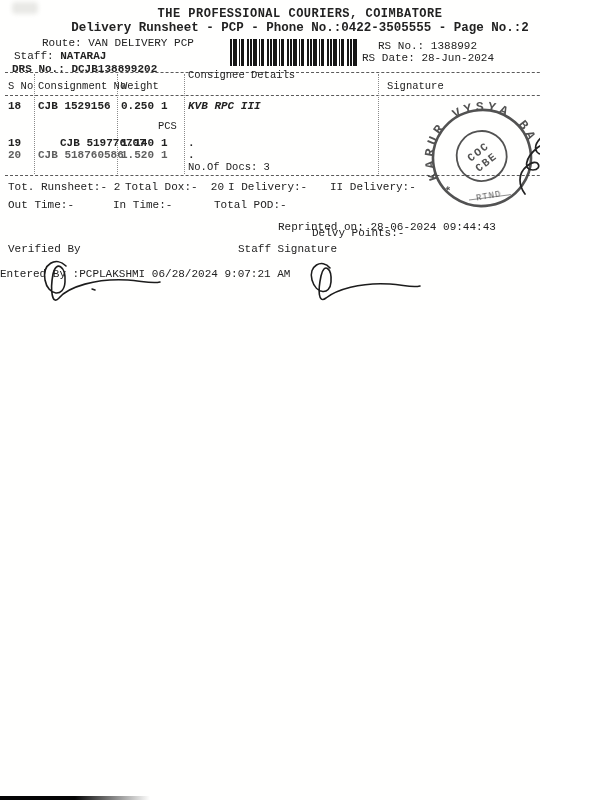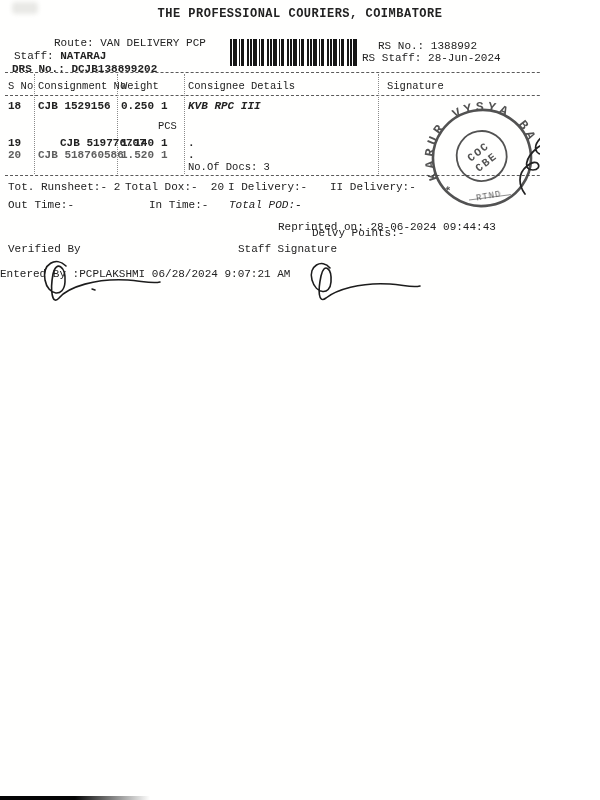--- a/index.html
+++ b/index.html
@@ -29,43 +29,44 @@
 </style>
 </head>
 <body>
 
 <div class="page">
 
   <div class="smudge"></div>
   <div class="bottomstrip"></div>
 
   <div class="abs center b" style="top:7px;font-size:12px;letter-spacing:.5px;">THE PROFESSIONAL COURIERS, COIMBATORE</div>
+  <div class="abs center b" style="top:21px;font-size:12.5px;">Delivery Runsheet - PCP - Phone No.:0422-3505555 - Page No.:2</div>
 
-  <div class="abs t11" style="left:26px;top:37px;padding-left:28px;"><span>Route:</span> <span>VAN DELIVERY PCP</span></div>
+  <div class="abs t11" style="left:14px;top:37px;padding-left:28px;"><span>Route:</span> <span>VAN DELIVERY PCP</span></div>
   <div class="abs t11" style="left:14px;top:50px;"><span>Staff:</span> <span class="b">NATARAJ</span></div>
   <div class="abs t11" style="left:12px;top:63px;"><span class="b">DRS No.:</span> <span class="b">DCJB138899202</span></div>
 
   <div class="barcode"></div>
 
   <div class="abs t11" style="left:362px;top:40px;padding-left:16px;"><span>RS No.:</span> <span>1388992</span></div>
-  <div class="abs t11" style="left:362px;top:52px;"><span>RS Staff:</span> <span>28-Jun-2024</span></div>
+  <div class="abs t11" style="left:362px;top:52px;"><span>RS Date:</span> <span>28-Jun-2024</span></div>
 
   <div class="hline" style="left:5px;top:72px;width:590px;"></div>
   <div class="hline" style="left:5px;top:95px;width:590px;"></div>
   <div class="hline" style="left:5px;top:175px;width:590px;"></div>
   <div class="vline" style="left:34px;top:74px;height:100px;"></div>
   <div class="vline" style="left:117px;top:74px;height:100px;"></div>
   <div class="vline" style="left:184px;top:74px;height:100px;"></div>
   <div class="vline" style="left:378px;top:74px;height:100px;"></div>
 
   <div class="abs t10" style="left:8px;top:80px;">S No</div>
   <div class="abs t10" style="left:38px;top:80px;">Consignment No</div>
   <div class="abs t10" style="left:121px;top:80px;">Weight</div>
   <div class="abs t10" style="left:158px;top:80px;margin-top:40px;">PCS</div>
-  <div class="abs t10" style="left:188px;top:80px;">Consignee Details</div>
+  <div class="abs t10" style="left:188px;top:69px;">Consignee Details</div>
   <div class="abs t10" style="left:387px;top:80px;">Signature</div>
 
   <div>
     <div class="abs t11 b" style="left:8px;top:100px;">18</div>
     <div class="abs t11 b" style="left:38px;top:100px;">CJB 1529156</div>
     <div class="abs t11 b" style="left:121px;top:100px;">0.250</div>
     <div class="abs t11 b" style="left:161px;top:100px;">1</div>
     <div class="abs t11 b" style="left:188px;top:100px;font-style:italic;">KVB RPC III</div>
   </div>
 
@@ -86,22 +87,22 @@
   </div>
 
   <div class="abs t10" style="left:188px;top:161px;">No.Of Docs: 3</div>
 
   <div class="abs t11" style="left:8px;top:181px;"><span>Tot. Runsheet:-</span> <span>2</span></div>
   <div class="abs t11" style="left:125px;top:181px;"><span>Total Dox:-</span>  <span>20</span></div>
   <div class="abs t11" style="left:228px;top:181px;">I Delivery:-</div>
   <div class="abs t11" style="left:330px;top:181px;font-family:Liberation Mono, monospace;">II Delivery:-</div>
 
   <div class="abs t11" style="left:8px;top:199px;">Out Time:-</div>
-  <div class="abs t11" style="left:113px;top:199px;margin-left:36px;">In Time:-</div>
-  <div class="abs t11" style="left:229px;top:199px;font-style:italic;">Total POD:-</div>
+  <div class="abs t11" style="left:113px;top:199px;">In Time:-</div>
+  <div class="abs t11" style="left:214px;top:199px;">Total POD:-</div>
   <div class="abs t11" style="left:312px;top:199px;margin-top:28px;">Delvy Points:-</div>
 
   <div class="abs t11" style="left:0;top:221px;margin-top:47px;">Entered By :PCPLAKSHMI 06/28/2024 9:07:21 AM</div>
   <div class="abs t11" style="left:278px;top:221px;">Reprinted on: 28-06-2024 09:44:43</div>
 
   <div class="abs t11" style="left:8px;top:243px;">Verified By</div>
   <div class="abs t11" style="left:238px;top:243px;">Staff Signature</div>
 
   <svg class="abs" style="left:32px;top:256px;" width="160" height="58" viewBox="0 0 160 58">
     <path d="M34,10 C24,0 10,8 13,24 C16,40 32,42 33,26 C34,10 24,4 21,18 C18,34 20,50 27,42 C36,31 64,22 96,24 C110,25 120,28 128,26" fill="none" stroke="#1c1c1c" stroke-width="1.6" stroke-linecap="round"></path>

